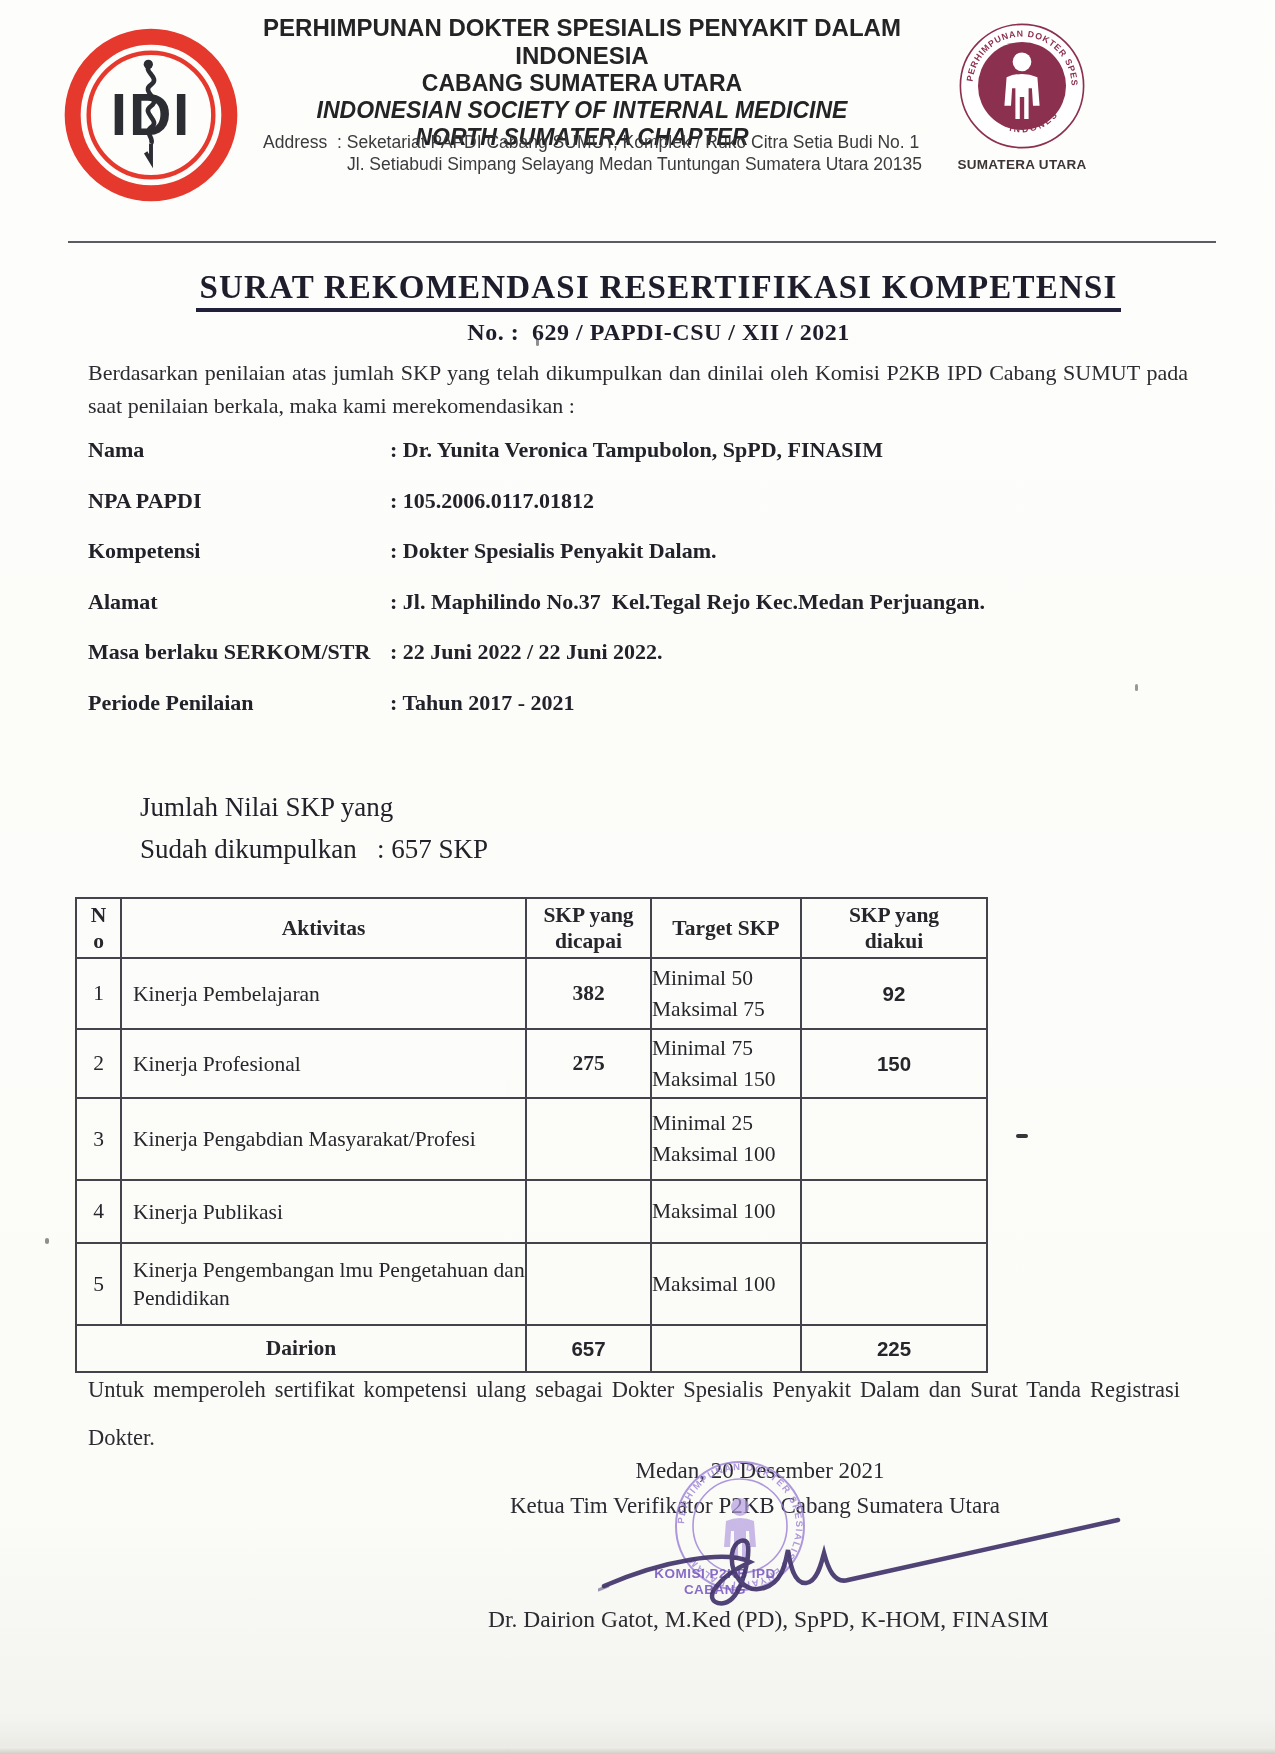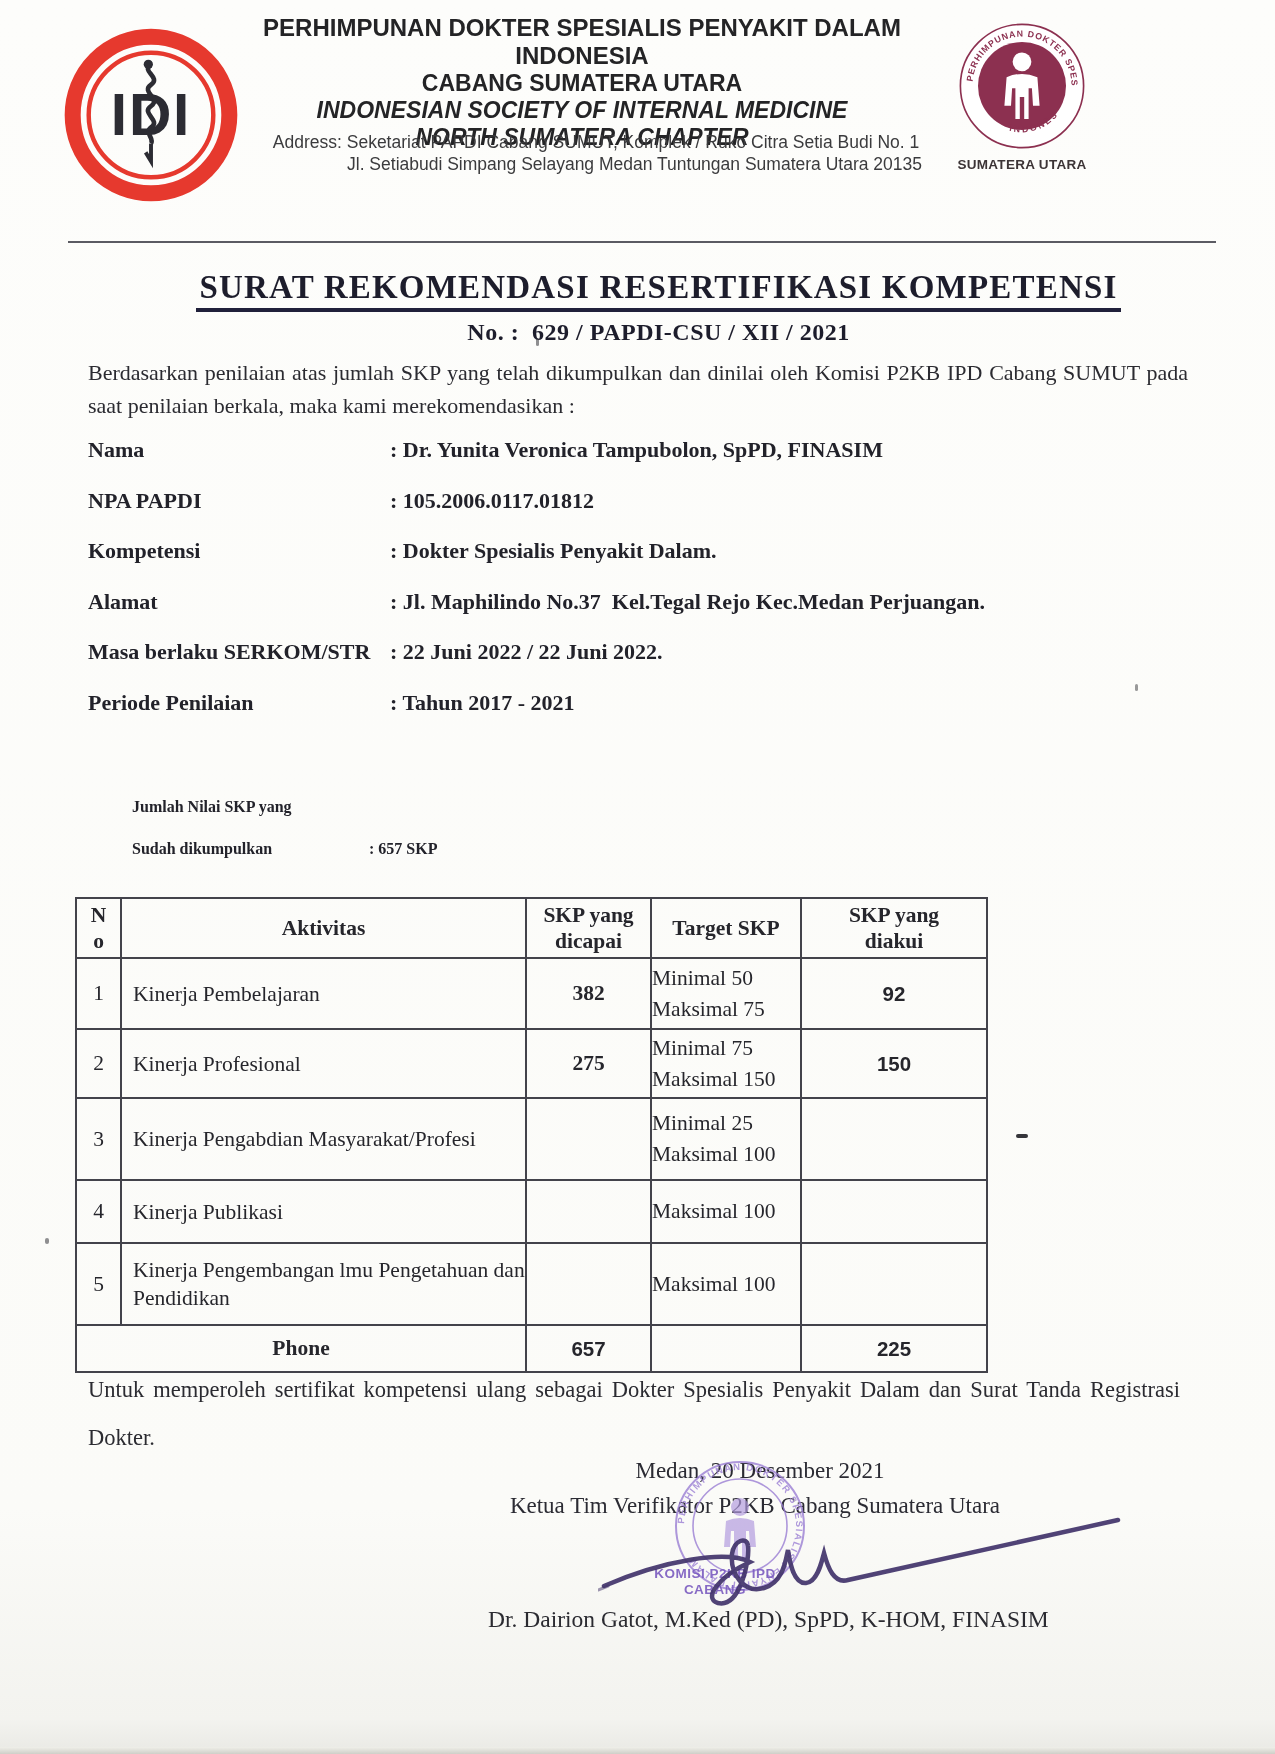--- a/index.html
+++ b/index.html
@@ -13,21 +13,21 @@
 
   
   .idi-logo { position:absolute; left:62px; top:26px; width:178px; height:178px; }
   .org-block { position:absolute; left:222px; top:14px; width:720px; text-align:center;
                font-family:"Liberation Sans", sans-serif; color:#242426; }
   .org1 { font-size:24px; font-weight:bold; line-height:28px; }
   .org2 { font-size:23px; font-weight:bold; line-height:27px; }
   .org3,.org4 { font-size:23px; font-weight:bold; font-style:italic; line-height:27px; }
   .contact { position:absolute; left:263px; top:131px; font-family:"Liberation Sans", sans-serif;
              font-size:17.5px; color:#3b3b3d; }
-  .contact-row { display:flex; line-height:22px;text-align:right; }
+  .contact-row { display:flex; line-height:22px; }
   .contact-label { width:74px; }
   .contact-row:nth-child(2) .contact-value { padding-left:10px; }
   .papdi-logo { position:absolute; left:950px; top:20px; width:144px; text-align:center; }
   .papdi-caption { margin-top:1px; font-family:"Liberation Sans", sans-serif; font-weight:bold;
                    font-size:13.5px; color:#3c3436; letter-spacing:0.3px; }
   .header-rule { position:absolute; left:68px; top:241px; width:1148px; height:2px; background:#5b5b63; }
 
   
   .title-wrap { position:absolute; left:0; top:269px; width:1275px; text-align:center; color:#1d1d2c;padding-left:42px; }
   .title-main { display:inline-block; font-size:33px; font-weight:bold; letter-spacing:1.2px;
@@ -38,21 +38,21 @@
   .intro { position:absolute; left:88px; top:356px; width:1100px; font-size:22px;
            line-height:33px; text-align:justify; color:#2b2b31; }
 
   
   .fields { position:absolute; left:88px; top:437px; width:1110px; font-size:22px; font-weight:bold; color:#22222a; }
   .field-row { display:flex; height:50.5px; }
   .field-label { width:302px; flex:none; }
   .field-value { white-space:pre-wrap; }
 
   
-  .skp-summary { position:absolute; left:132px; top:786px; font-size:16px; font-weight:bold; color:#22222a; }
+  .skp-summary { position:absolute; left:140px; top:786px; font-size:27px; font-weight:normal; color:#22222a; }
   .sum-line { display:flex; line-height:42px; }
   .sum-label { width:237px; flex:none; }
 
   
   .skp-table { position:absolute; left:75px; top:897px; width:911px; border-collapse:collapse;
                table-layout:fixed; font-size:21.5px; color:#26262c; }
   .skp-table th, .skp-table td { border:2px solid #43434b; }
   .skp-table th { font-weight:bold; text-align:center; white-space:pre-line; line-height:26px; height:60px; }
   .c-no    { width:45px;  text-align:center; }
   .c-akt   { width:405px; }
@@ -248,21 +248,21 @@
         <td class="cell-dia"></td>
       </tr>
       <tr class="r5">
         <td class="cell-no">5</td>
         <td class="cell-akt">Kinerja Pengembangan lmu Pengetahuan dan Pendidikan</td>
         <td class="cell-dic"></td>
         <td class="cell-tgt">Maksimal 100</td>
         <td class="cell-dia"></td>
       </tr>
       <tr class="total">
-        <td class="cell-total-label" colspan="2">Phone</td>
+        <td class="cell-total-label" colspan="2">Dairion</td>
         <td class="cell-total-num">657</td>
         <td></td>
         <td class="cell-total-num">225</td>
       </tr>
     </tbody>
   </table>
 
   <p class="closing">Untuk memperoleh sertifikat kompetensi ulang sebagai Dokter Spesialis Penyakit Dalam dan Surat Tanda Registrasi Dokter.</p>
 
   <div class="sig-place">Medan, 20 Desember 2021</div>

